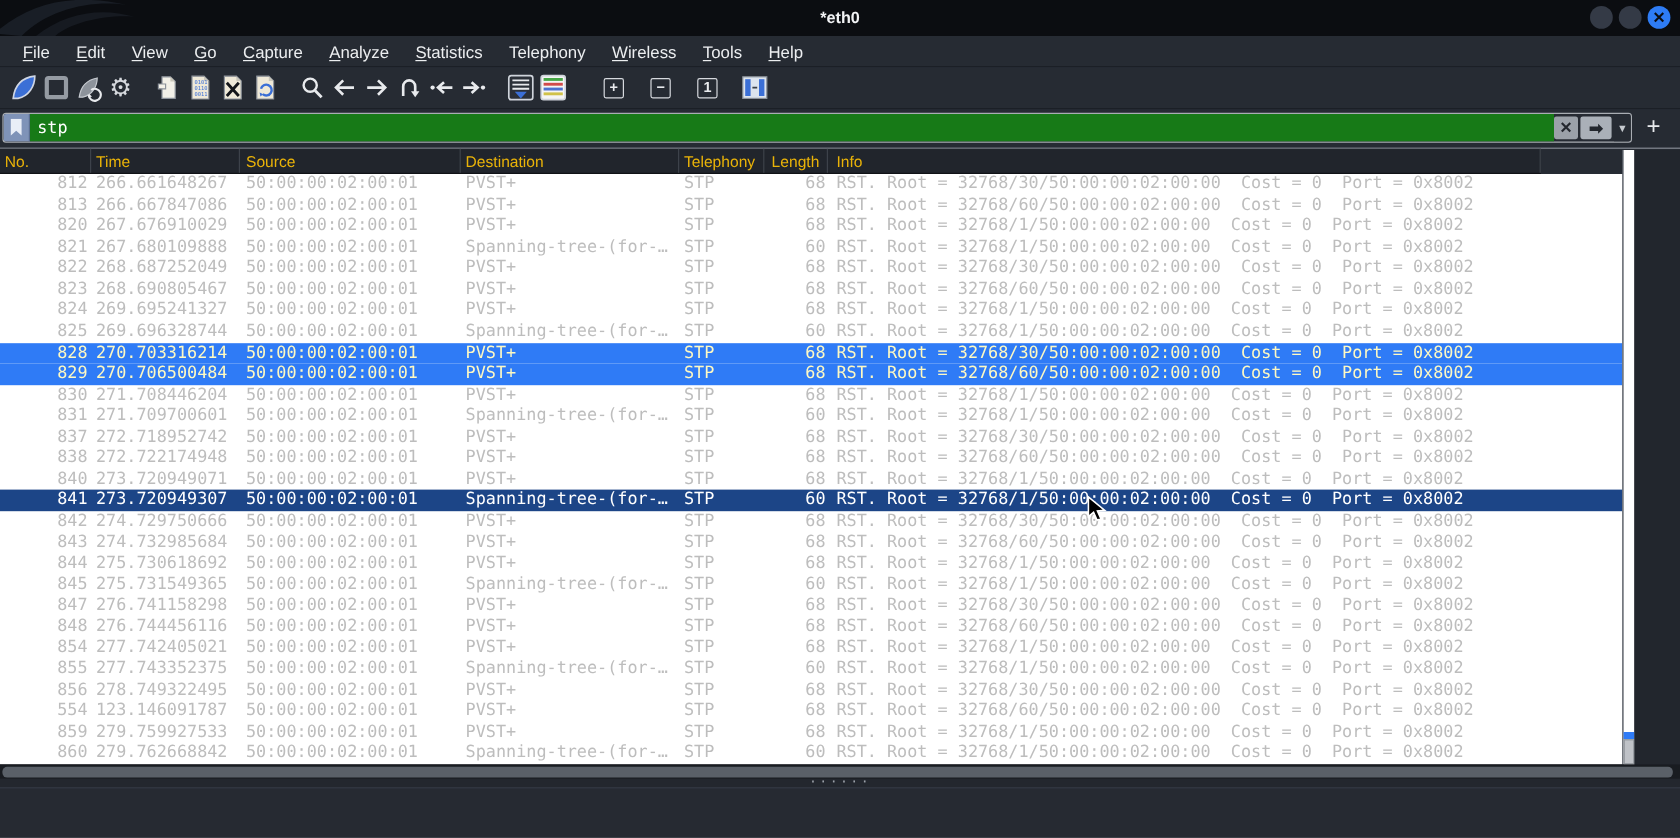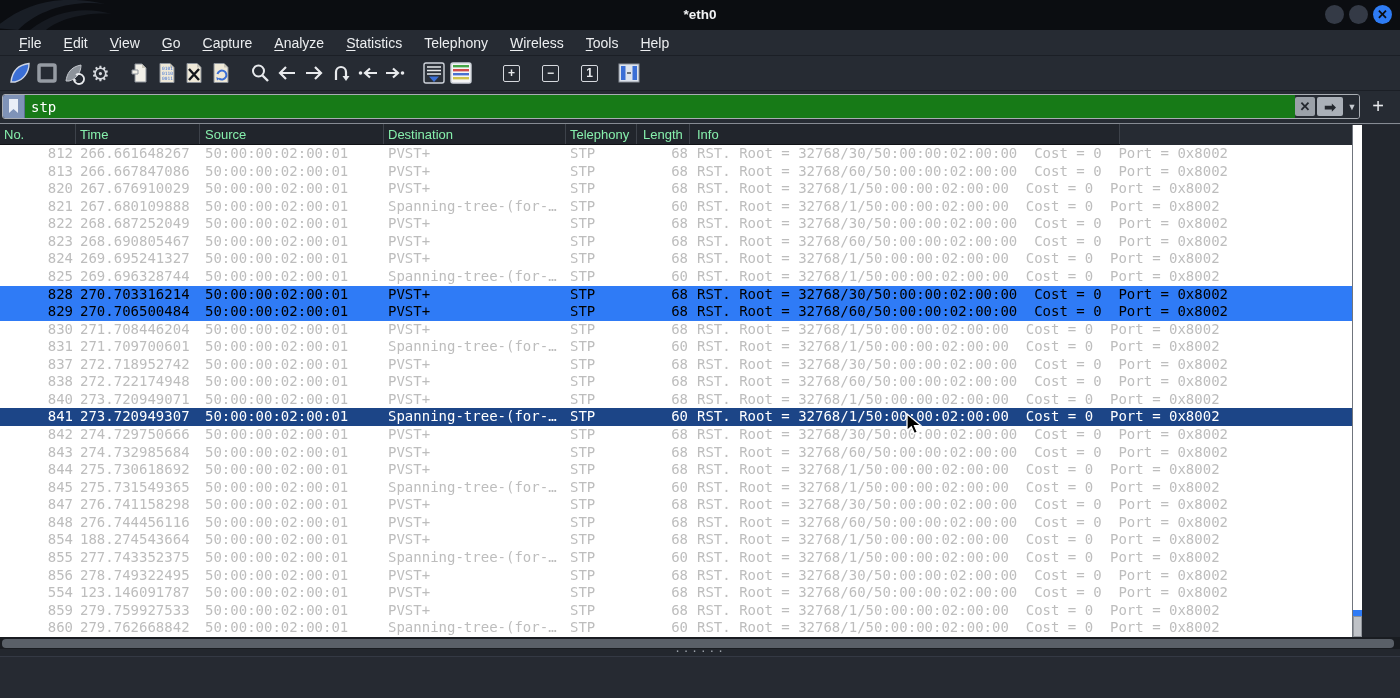--- a/index.html
+++ b/index.html
@@ -45,27 +45,27 @@
     color:#23272e; display:flex; align-items:center; justify-content:center;
     font-size:13px; font-weight:bold; align-self:flex-start; }
   .fbtn.apply { width:26px; background:#aab0b8; font-size:14px; }
   .fcaret { width:14px; background:#262b33; color:#c5c9cf; font-size:9px; display:flex;
     align-items:center; justify-content:center; }
   .addbtn { position:absolute; right:10px; top:3px; width:24px; height:25px; color:#e8eaed;
     font-size:20px; display:flex; align-items:center; justify-content:center; }
 
   
   .topline { position:absolute; left:0; top:123px; width:1400px; height:1px; background:#868b93; }
-  .pheader { position:absolute; left:0; top:124px; width:1120px; height:21px; background:#21252c;
-    display:flex; color:#86efac; font-size:13px; line-height:21px; border-bottom:1px solid #101216; }
+  .pheader { position:absolute; left:0; top:124px; width:1284px; height:21px; background:#21252c;
+    display:flex; color:#eab308; font-size:13px; line-height:21px; border-bottom:1px solid #101216; }
   .hcell { border-right:1px solid #3d424a; overflow:hidden; white-space:pre; }
   .plist { position:absolute; left:0; top:145px; width:1352px; height:492px; background:#ffffff;
     font-family:"DejaVu Sans Mono", monospace; font-size:14px; overflow:hidden; }
   .prow { display:flex; height:17.57px; line-height:17.57px; color:#bdbdbd; }
-  .prow.selected { background:#2f7bf6; color:#000000; }
+  .prow.selected { background:#2f7bf6; color:#fef9c3; }
   .prow.focused  { background:#1c4587; color:#ffffff; }
   .cell { overflow:hidden; white-space:pre; }
   .c-no    { width:76px;  text-align:right; padding-right:3px; flex:0 0 auto; }
   .c-time  { width:124px; padding-left:4px; flex:0 0 auto; }
   .c-src   { width:184px; padding-left:5px; flex:0 0 auto; }
   .c-dst   { width:182px; padding-left:4px; flex:0 0 auto; }
   .c-proto { width:71px;  padding-left:4px; flex:0 0 auto; }
   .c-len   { width:53px;  text-align:right; padding-right:2px; flex:0 0 auto; }
   .c-info  { flex:1; padding-left:7px; }
   .pheader .c-no  { text-align:left; padding-left:4px; }
@@ -474,21 +474,21 @@
     <span class="cell c-no">848</span>
     <span class="cell c-time">276.744456116</span>
     <span class="cell c-src">50:00:00:02:00:01</span>
     <span class="cell c-dst">PVST+</span>
     <span class="cell c-proto">STP</span>
     <span class="cell c-len">68</span>
     <span class="cell c-info">RST. Root = 32768/60/50:00:00:02:00:00  Cost = 0  Port = 0x8002</span>
   </div>
       <div class="prow">
     <span class="cell c-no">854</span>
-    <span class="cell c-time">188.274543664</span>
+    <span class="cell c-time">277.742405021</span>
     <span class="cell c-src">50:00:00:02:00:01</span>
     <span class="cell c-dst">PVST+</span>
     <span class="cell c-proto">STP</span>
     <span class="cell c-len">68</span>
     <span class="cell c-info">RST. Root = 32768/1/50:00:00:02:00:00  Cost = 0  Port = 0x8002</span>
   </div>
       <div class="prow">
     <span class="cell c-no">855</span>
     <span class="cell c-time">277.743352375</span>
     <span class="cell c-src">50:00:00:02:00:01</span>

